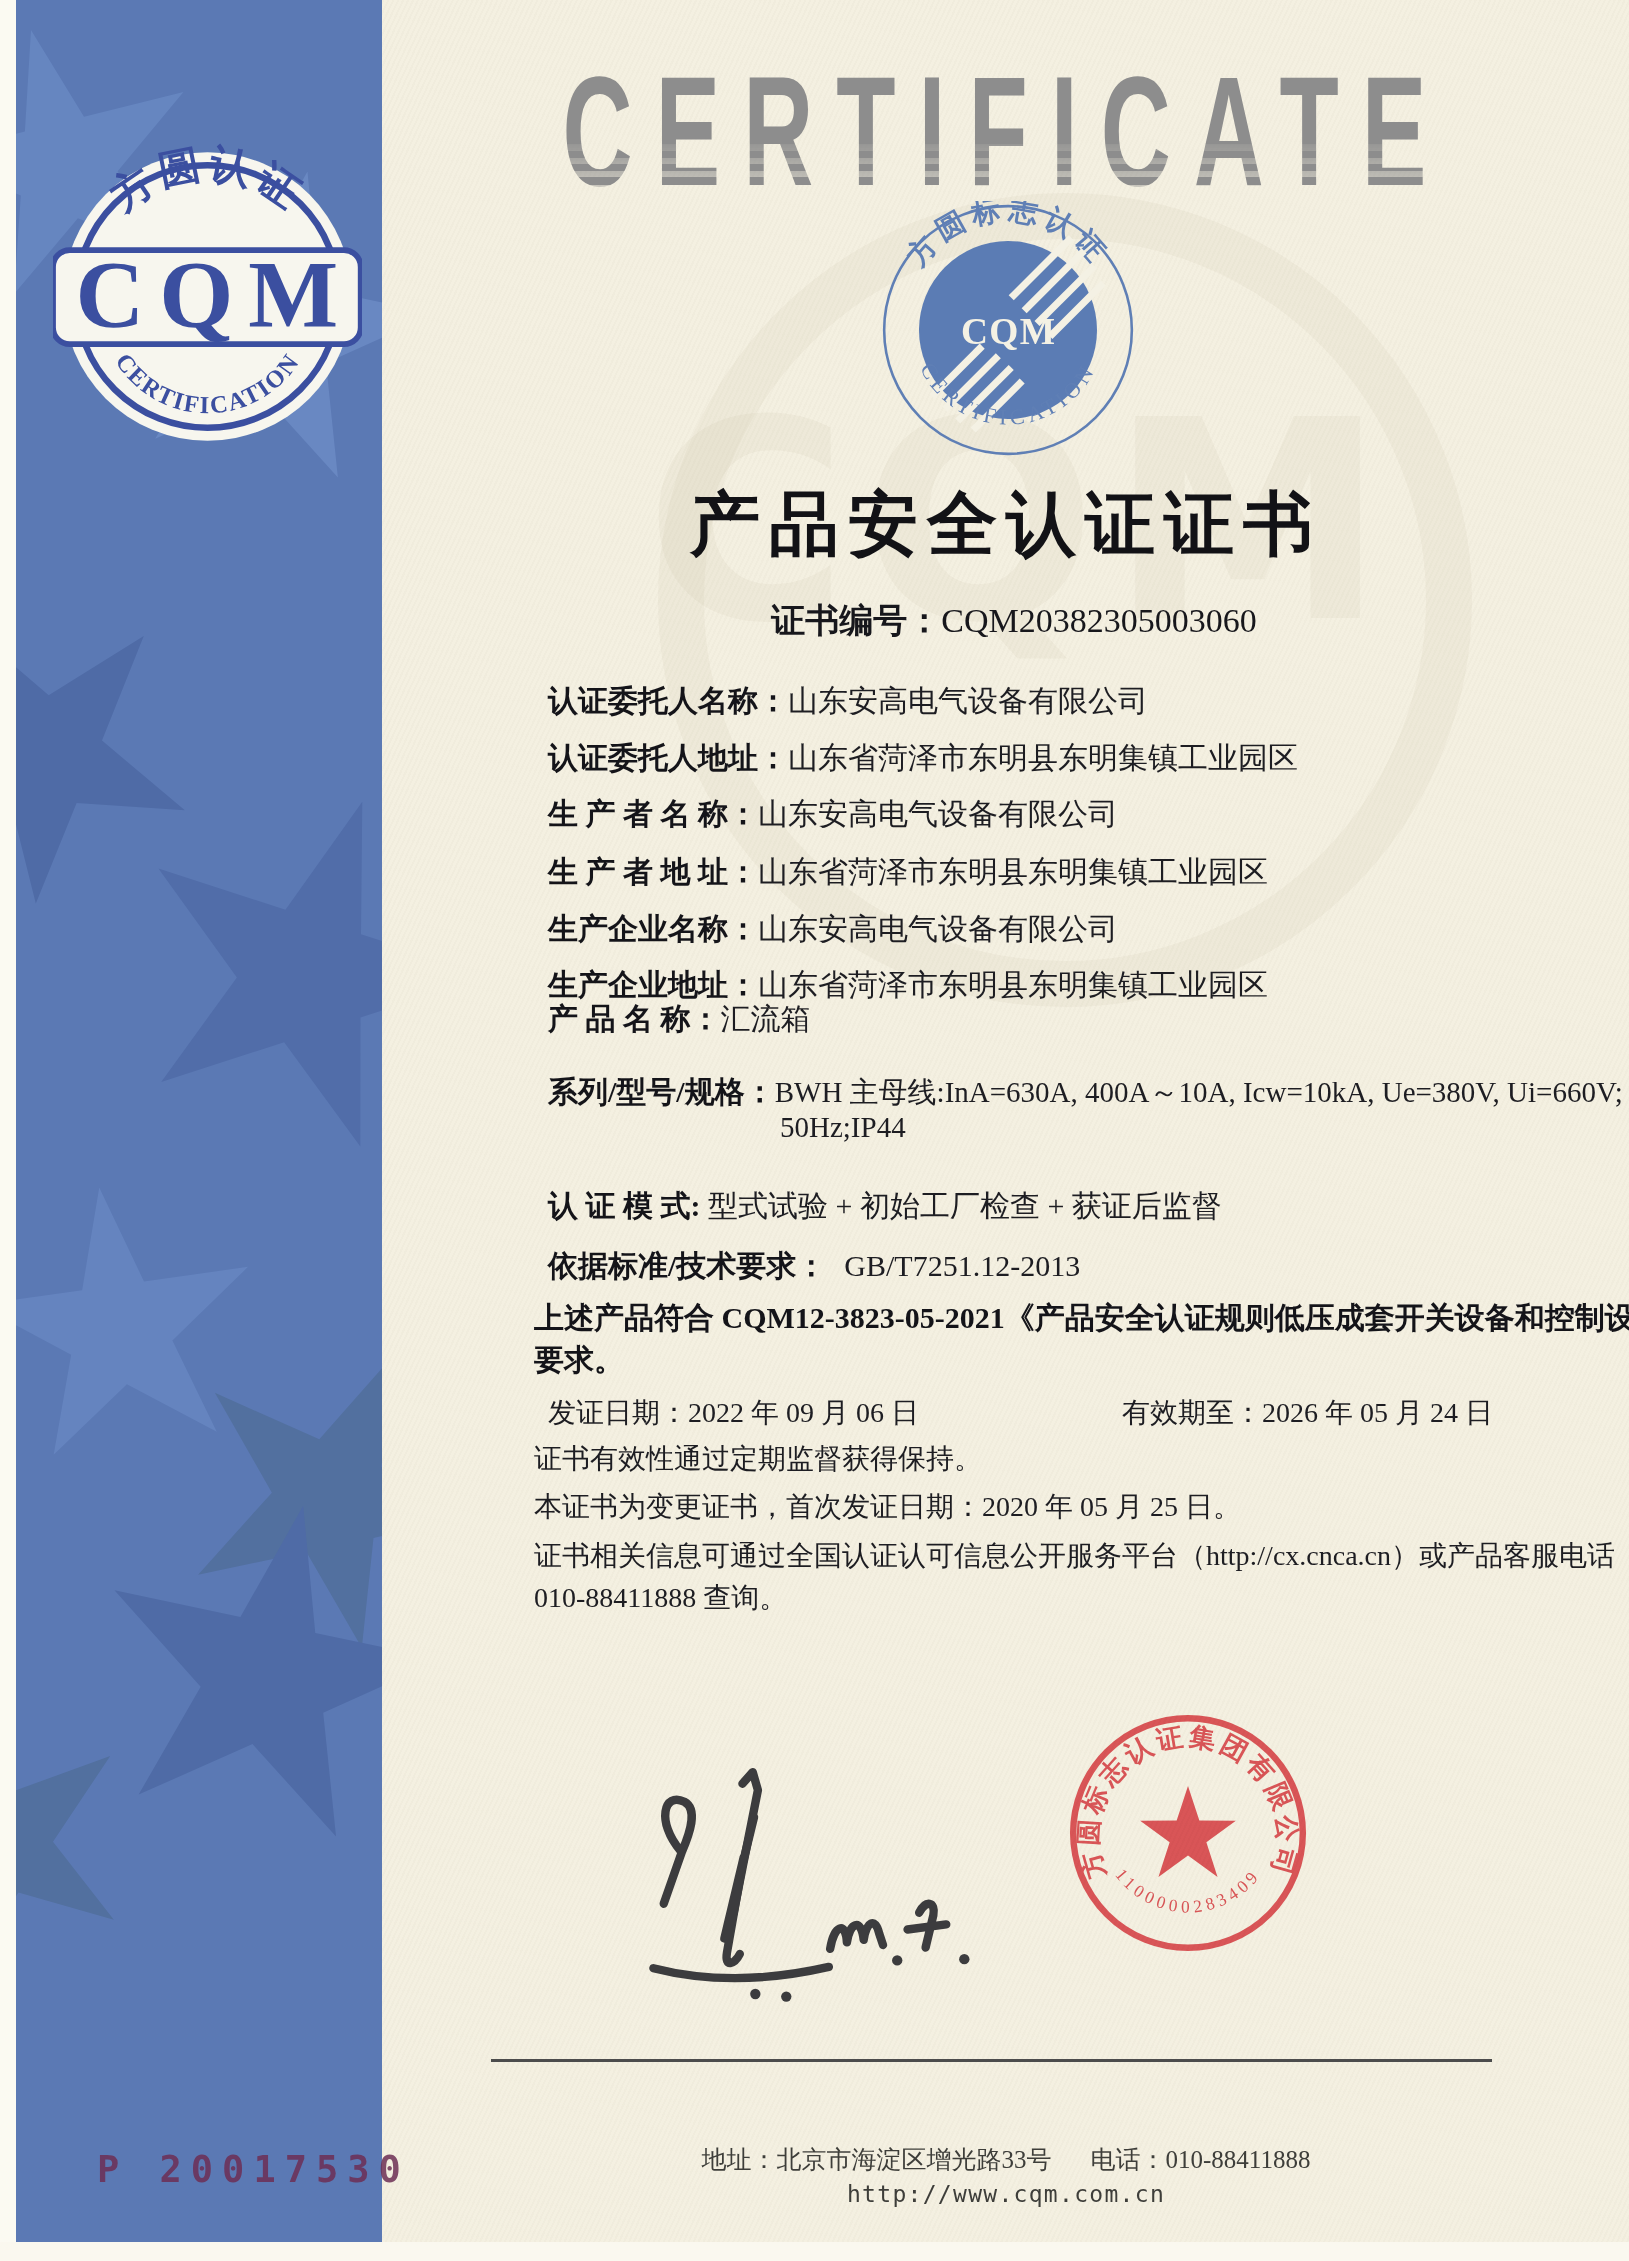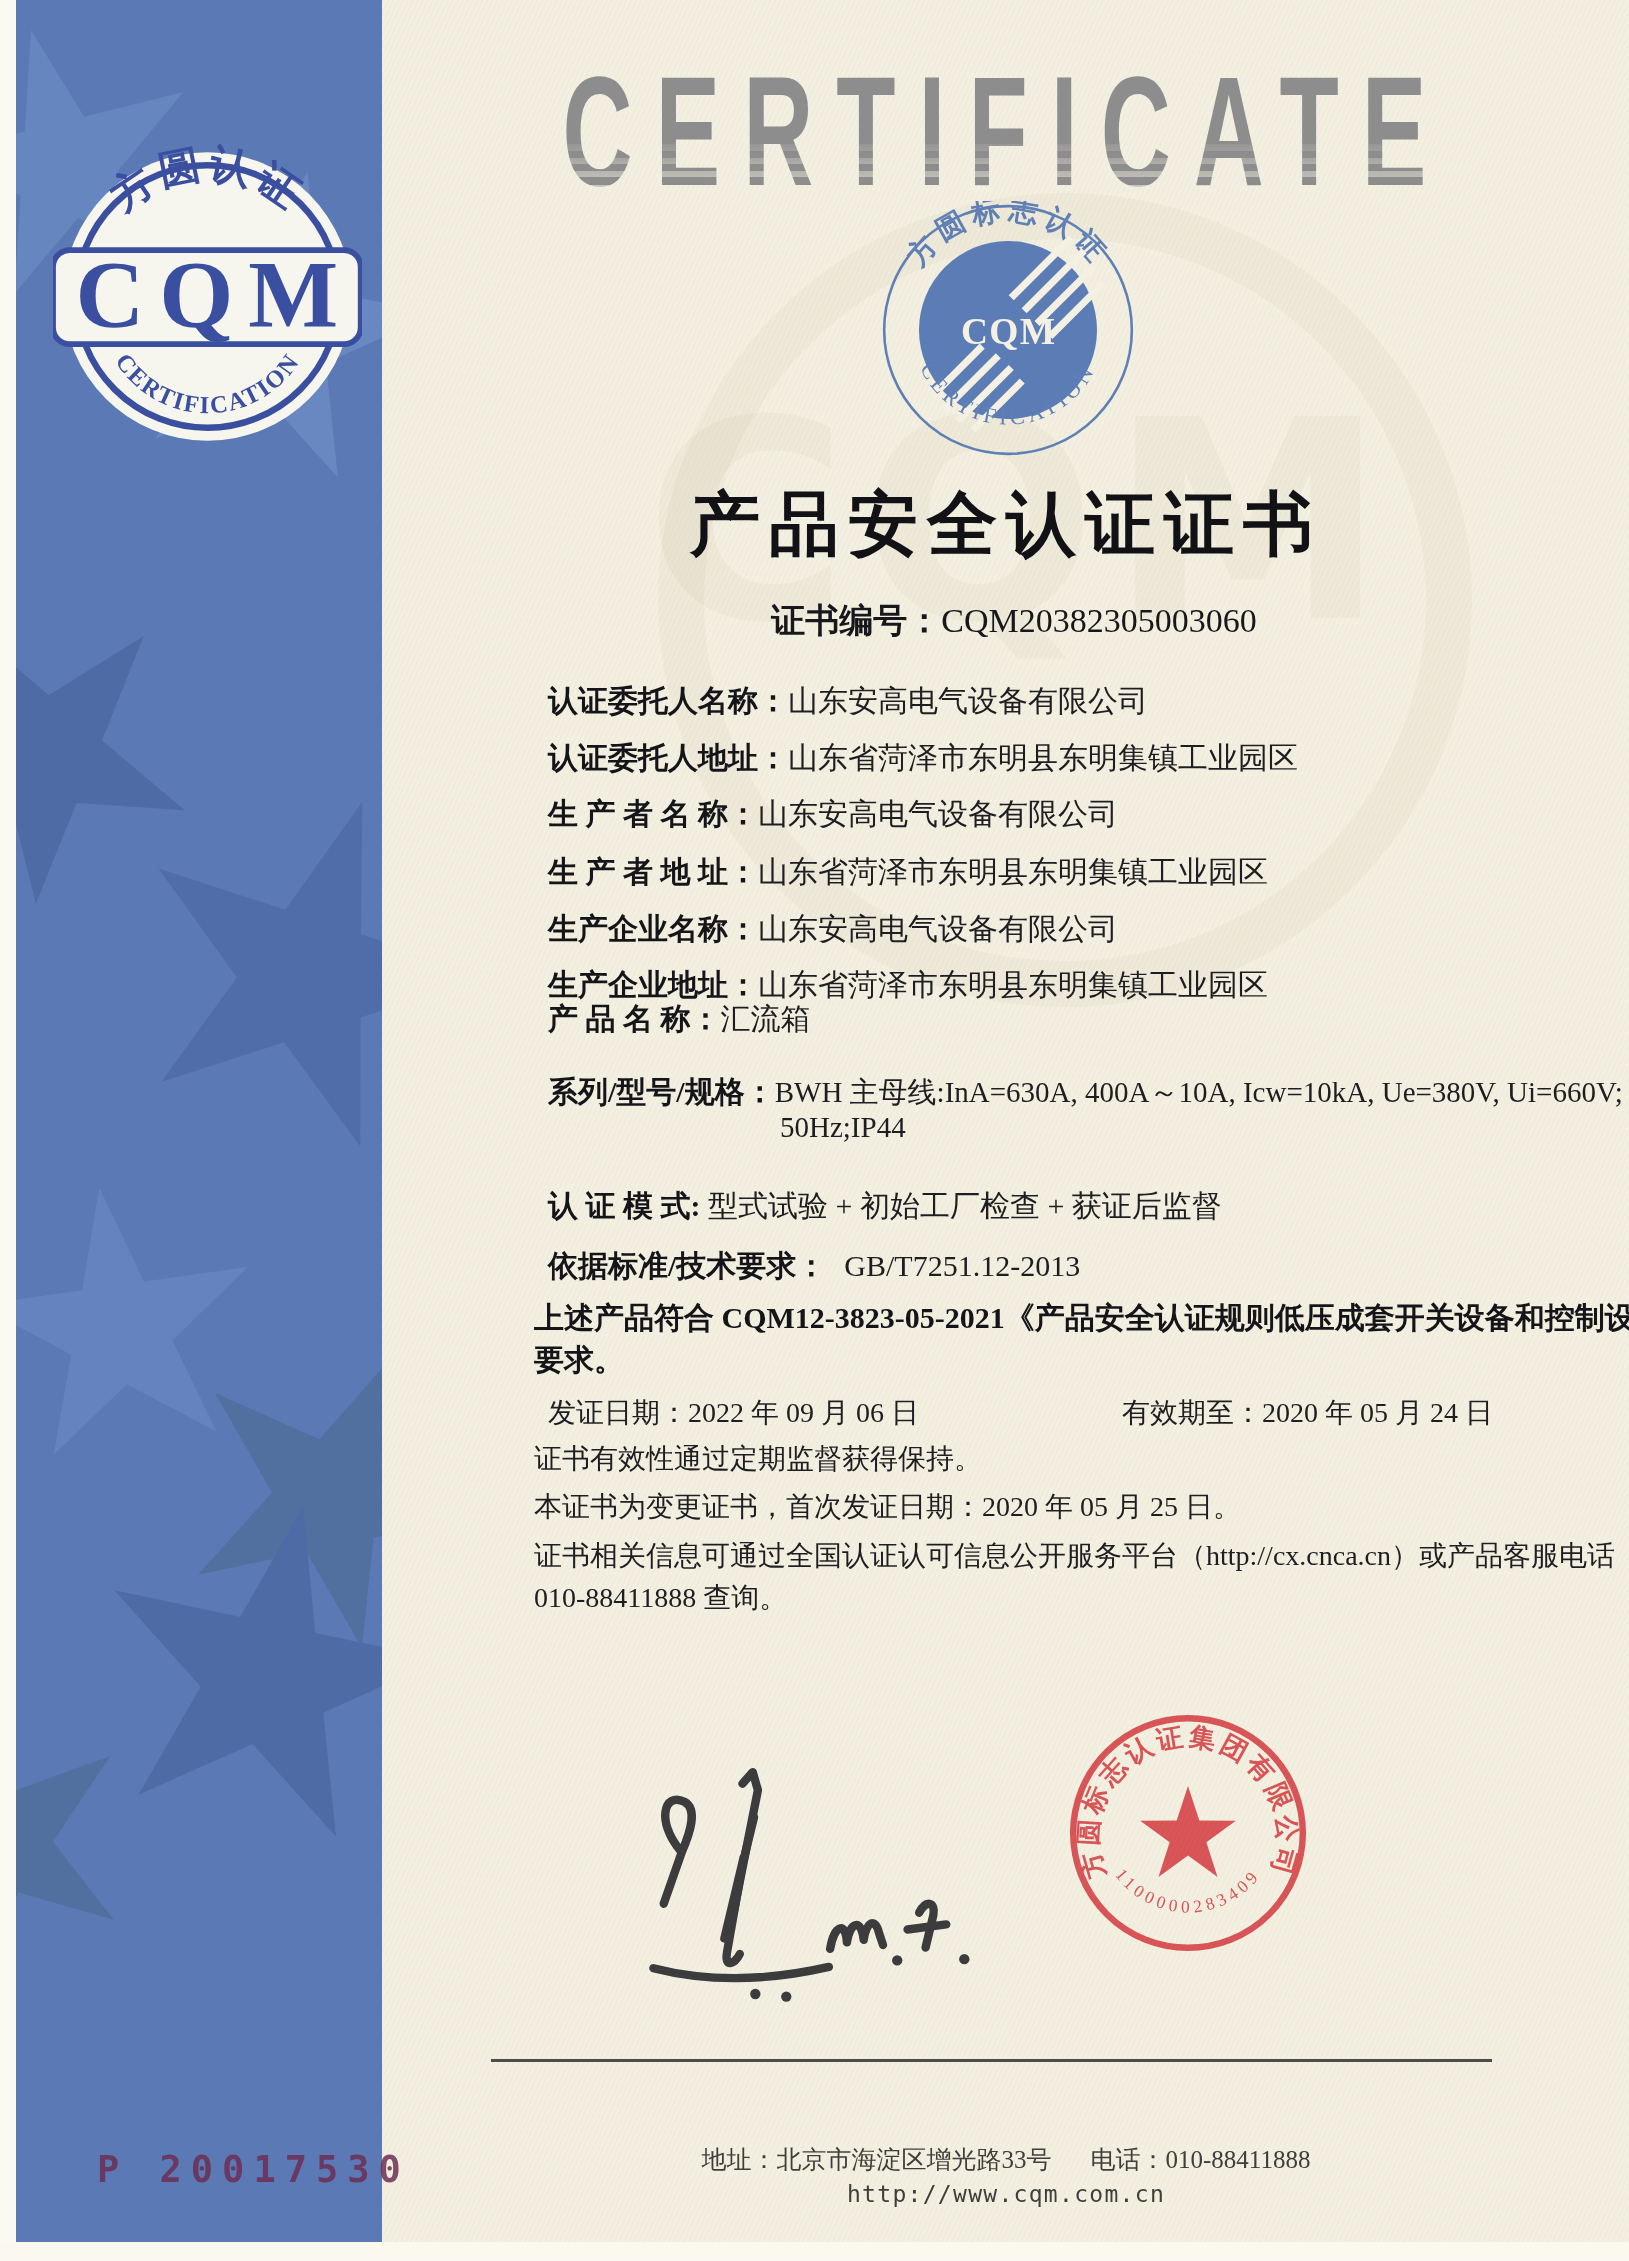--- a/index.html
+++ b/index.html
@@ -168,21 +168,21 @@
     <span class="lbl">依据标准/技术要求：</span><span style="margin-left:18px;">GB/T7251.12-2013</span>
   </div>
 
   <div class="row bold-line" style="top:1298px;left:534px;font-size:30px;">上述产品符合 CQM12-3823-05-2021《产品安全认证规则低压成套开关设备和控制设备》的</div>
   <div class="row bold-line" style="top:1340px;left:534px;font-size:30px;">要求。</div>
 
   <div class="row small" style="top:1394px;">
     <span>发证日期：</span><span>2022 年 09 月 06 日</span>
   </div>
   <div class="row small" style="top:1394px;left:1122px;">
-    <span>有效期至：</span><span>2020 年 05 月 24 日</span>
+    <span>有效期至：</span><span>2026 年 05 月 24 日</span>
   </div>
 
   <div class="row small" style="top:1440px;left:534px;">证书有效性通过定期监督获得保持。</div>
   <div class="row small" style="top:1488px;left:534px;text-align:center;">本证书为变更证书，首次发证日期：2020 年 05 月 25 日。</div>
   <div class="row small" style="top:1537px;left:534px;">证书相关信息可通过全国认证认可信息公开服务平台（http://cx.cnca.cn）或产品客服电话</div>
   <div class="row small" style="top:1579px;left:534px;">010-88411888 查询。</div>
 
   <svg class="abs" style="left:616px;top:1754px;" width="387" height="271" viewBox="0 0 600 420">
     <g fill="none" stroke="#3c3c3e" stroke-width="13" stroke-linecap="round" stroke-linejoin="round">
       <path d="M 100,150 C 62,105 74,58 106,74 C 128,86 114,124 102,152 L 74,232"></path>

